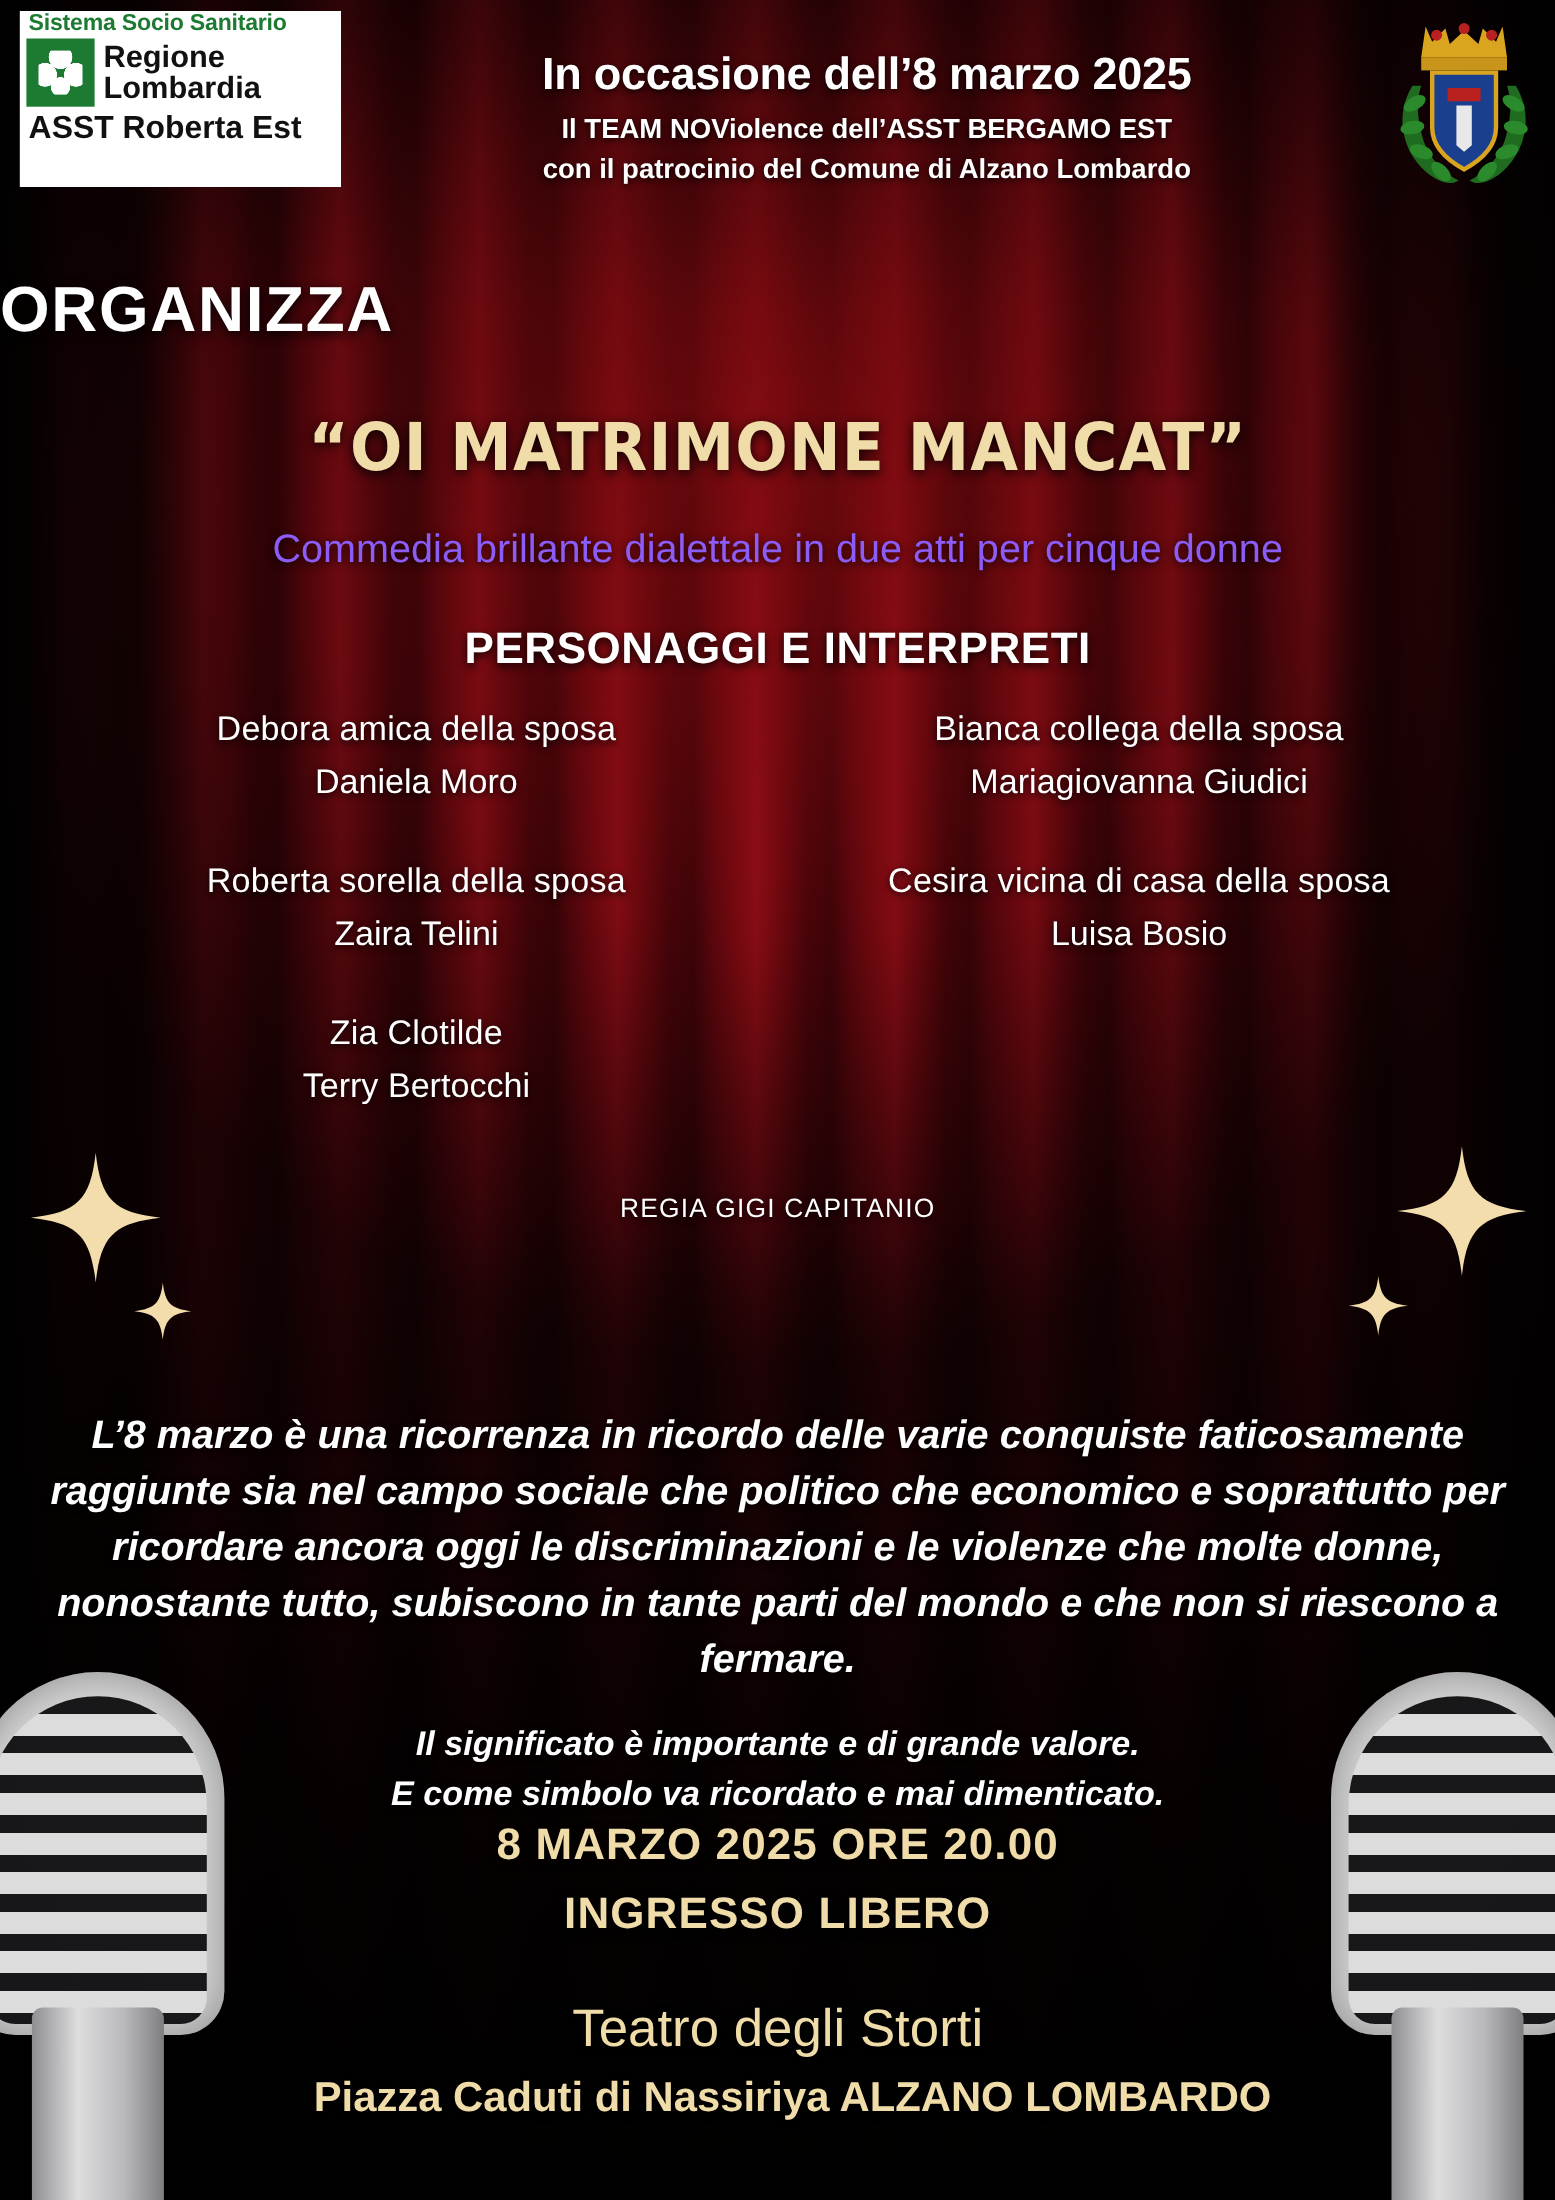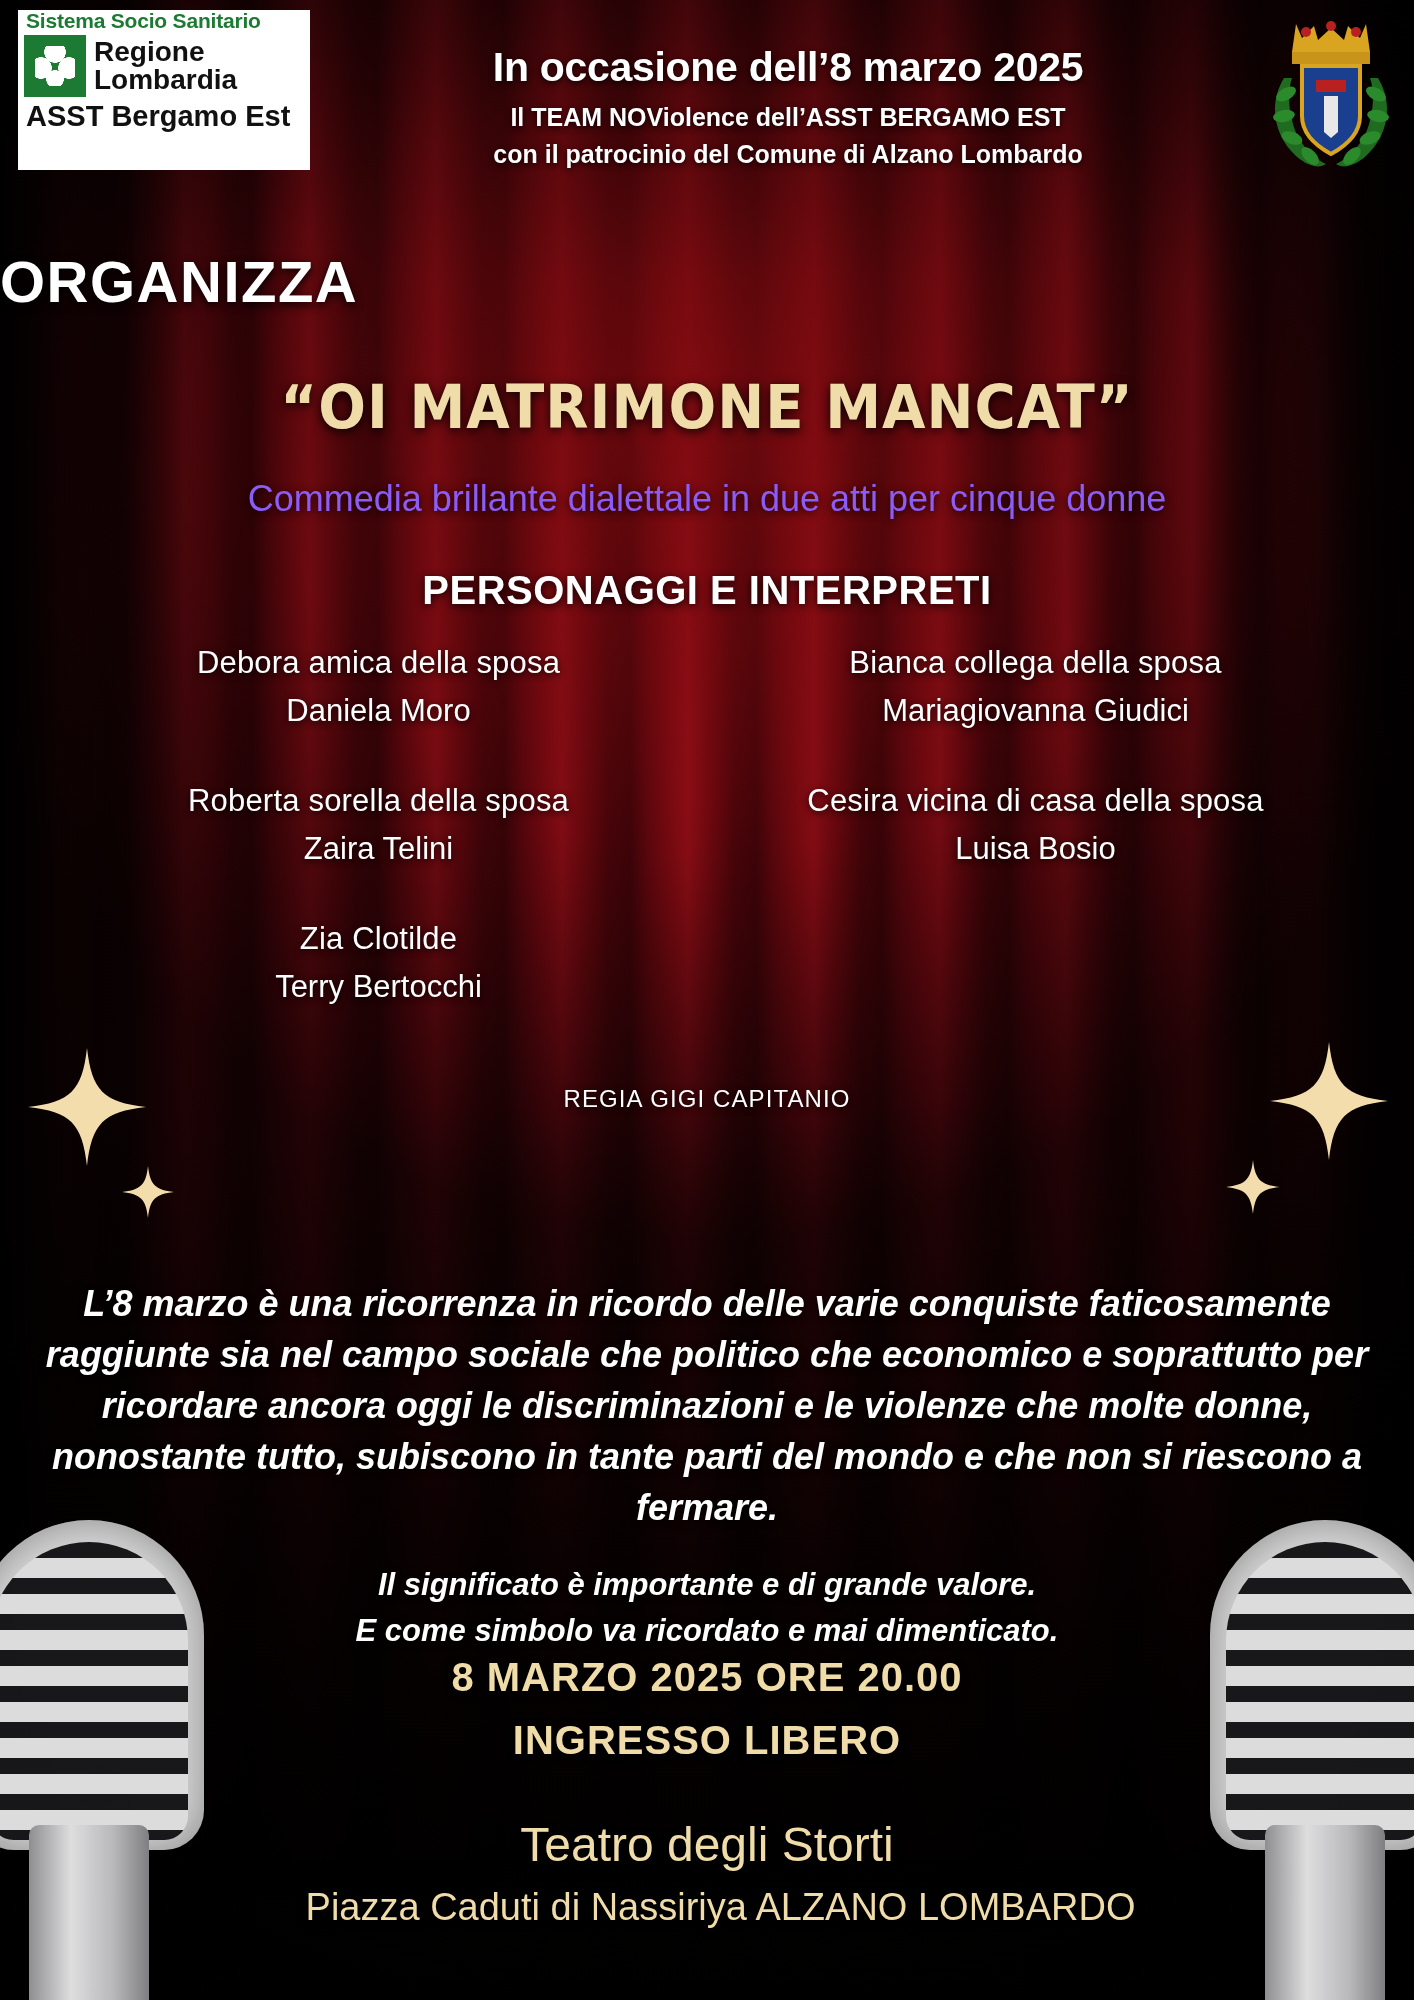--- a/index.html
+++ b/index.html
@@ -349,21 +349,21 @@
     color: #f0dca8;
   }
   .venue .name {
     font-size: 48px;
     font-weight: 400;
     text-shadow: 0 2px 9px rgba(0,0,0,0.9);
     margin-top: 17px;
   }
   .venue .addr {
     font-size: 38px;
-    font-weight: 400;
+    font-weight: 700;
     margin-top: 14px;
     text-shadow: 0 2px 9px rgba(0,0,0,0.9);
     padding-left: 27px;
   }
 </style>
 </head>
 <body>
 
 <div class="poster">
 
@@ -407,21 +407,21 @@
 
     <div class="logo-asst">
       <div class="l1">Sistema Socio Sanitario</div>
       <div class="mid">
         <div class="flower"></div>
         <div class="reg">
           <div>Regione</div>
           <div>Lombardia</div>
         </div>
       </div>
-      <div class="l3">ASST Bergamo Est</div>
+      <div class="l3">ASST Roberta Est</div>
     </div>
 
     <div class="logo-comune">
       <svg width="130" height="165" viewBox="0 0 130 165">
         <path d="M18 70 C2 96 8 128 30 148 C44 160 54 160 60 156 C44 148 30 132 26 112 C22 96 22 82 26 70 Z" fill="#1f6b1f"></path>
         <path d="M112 70 C128 96 122 128 100 148 C86 160 76 160 70 156 C86 148 100 132 104 112 C108 96 108 82 104 70 Z" fill="#1f6b1f"></path>
         <g fill="#2b8a2b">
           <ellipse cx="20" cy="86" rx="11" ry="6" transform="rotate(-30 20 86)"></ellipse>
           <ellipse cx="18" cy="108" rx="11" ry="6" transform="rotate(-10 18 108)"></ellipse>
           <ellipse cx="26" cy="130" rx="11" ry="6" transform="rotate(20 26 130)"></ellipse>

